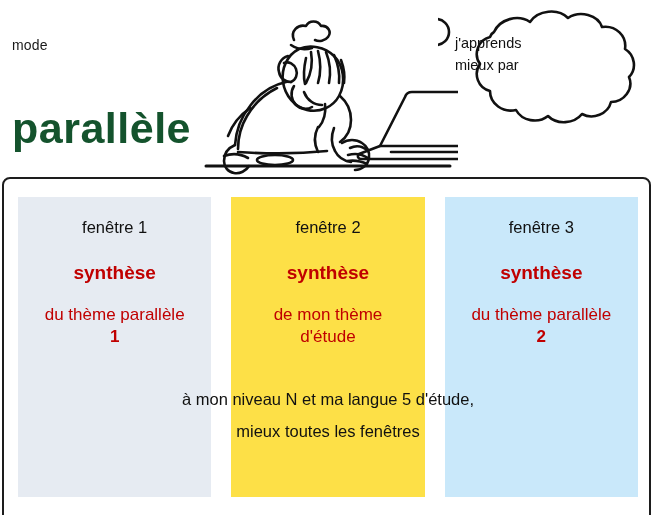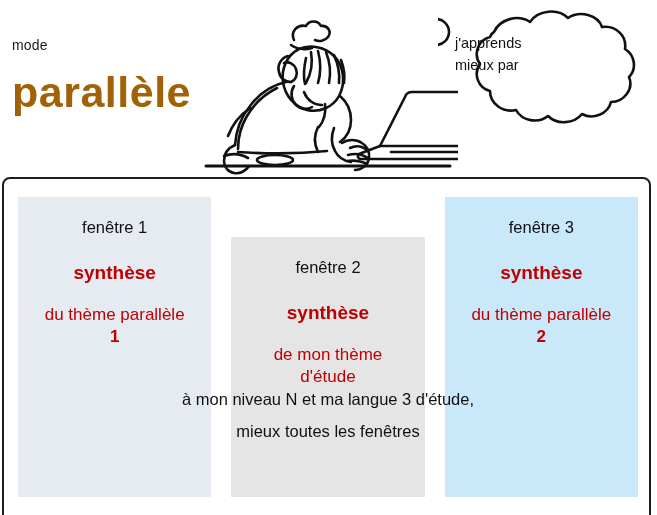--- a/index.html
+++ b/index.html
@@ -140,21 +140,21 @@
   }
   #footer span { display: block; }
 </style>
 </head>
 <body>
 
 <div id="header">
 
   <div id="mode-label">mode</div>
 
-  <div id="mode-title" style="color: #a16207;">parallèle</div>
+  <div id="mode-title" style="color: #14532d; margin-top: 36px;">parallèle</div>
 
   <div id="illustration">
     <svg viewBox="0 0 260 178" width="260" height="178" aria-hidden="true">
       <g fill="none" stroke="#111111" stroke-width="2.6" stroke-linecap="round" stroke-linejoin="round">
 
         <path d="M96 40 c-4 -9 4 -16 12 -14 c3 -6 12 -6 15 0 c7 -1 11 6 7 11 c-3 4 -9 5 -13 3"></path>
         <path d="M93 45 c6 4 14 5 21 3"></path>
 
         <path d="M101 49 c-12 6 -18 20 -16 33 c2 14 12 25 24 28 c13 3 26 -3 32 -14 c7 -13 5 -30 -5 -40 c-9 -9 -24 -12 -35 -7 z"></path>
 
@@ -242,37 +242,37 @@
 
     <div class="col" id="col-1" style="background: rgb(230, 235, 242);">
       <div class="col-title">fenêtre 1</div>
       <div class="col-synth" style="color: rgb(192, 0, 0);">synthèse</div>
       <div class="col-desc" style="color: rgb(192, 0, 0);">
         <span>du thème parallèle</span><br>
         <b>1</b>
       </div>
     </div>
 
-    <div class="col" id="col-2" style="background: #e5e5e5; margin-top: 40px;">
+    <div class="col" id="col-2" style="background: #fde047;">
       <div class="col-title">fenêtre 2</div>
       <div class="col-synth" style="color: rgb(192, 0, 0);">synthèse</div>
       <div class="col-desc" style="color: rgb(192, 0, 0);">
         <span>de mon thème</span><br>
         <span>d'étude</span>
       </div>
     </div>
 
     <div class="col" id="col-3" style="background: rgb(201, 232, 250);">
       <div class="col-title">fenêtre 3</div>
       <div class="col-synth" style="color: rgb(192, 0, 0);">synthèse</div>
       <div class="col-desc" style="color: rgb(192, 0, 0);">
         <span>du thème parallèle</span><br>
         <b>2</b>
       </div>
     </div>
 
   </div>
 
   <div id="footer">
-    <span>à mon niveau N  et ma langue 3 d'étude,</span>
+    <span>à mon niveau N  et ma langue 5 d'étude,</span>
     <span>mieux toutes les fenêtres</span>
   </div>
 </div>
 
 </body></html>

